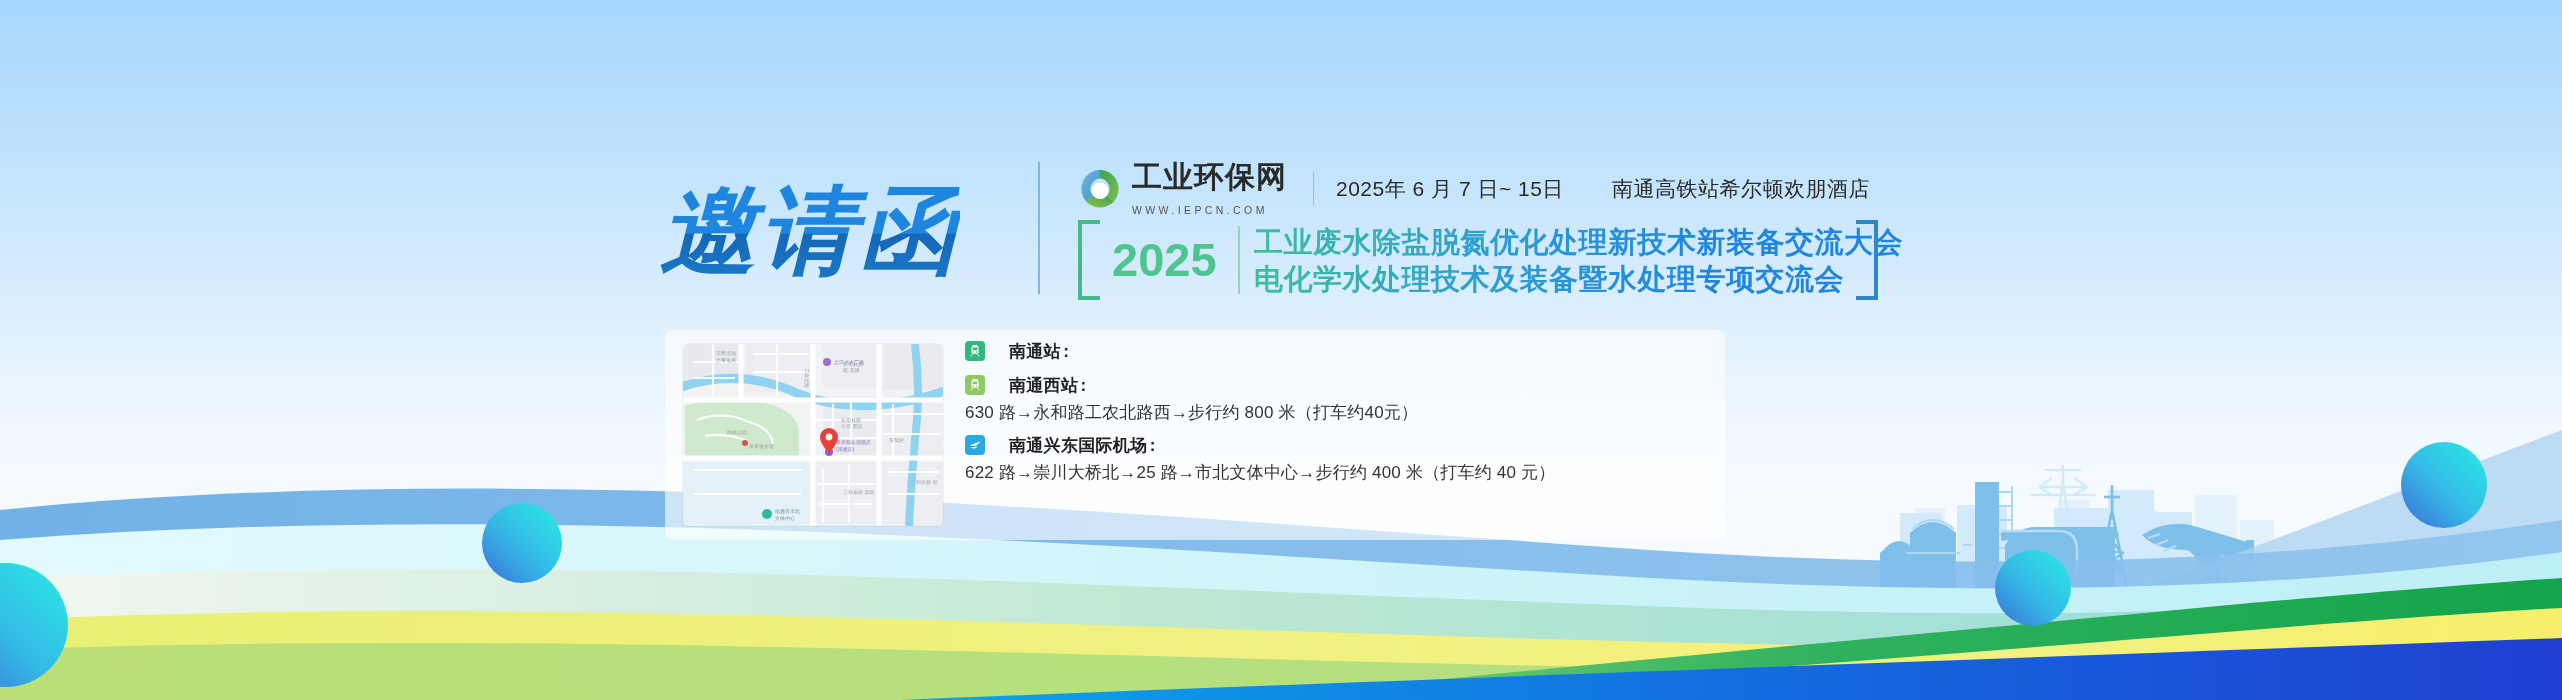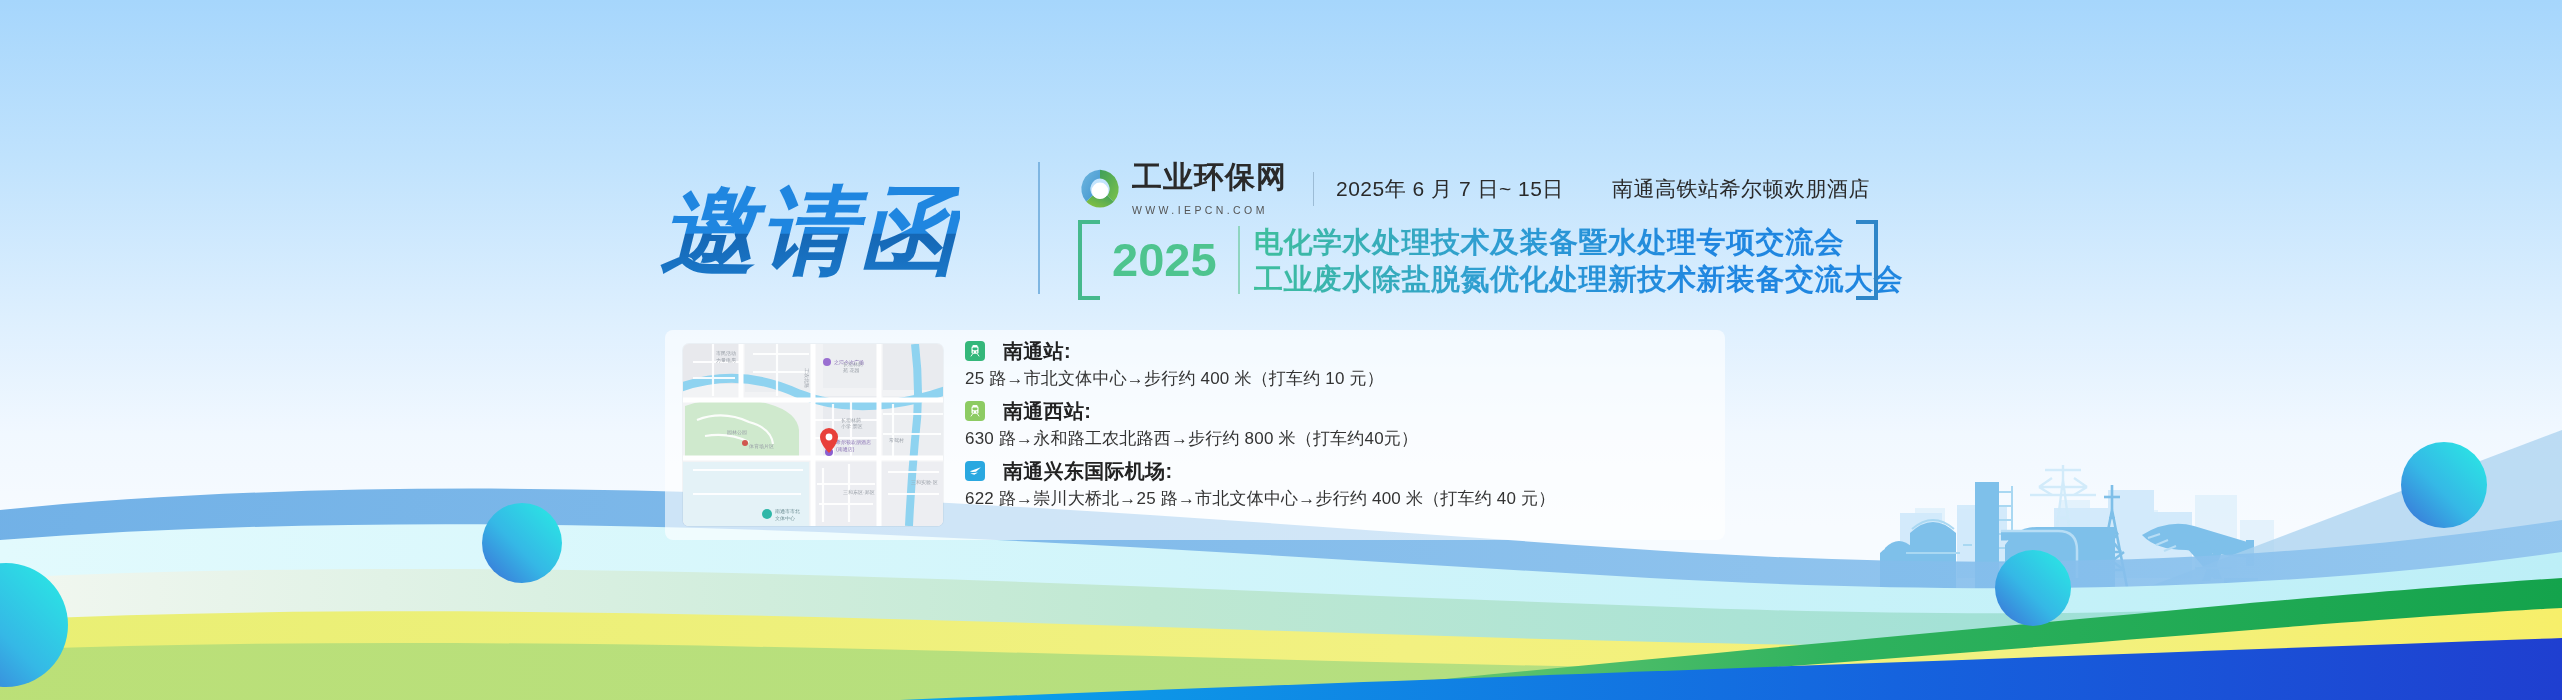--- a/index.html
+++ b/index.html
@@ -102,22 +102,22 @@
   .route-head { display: flex; align-items: center; height: 26px; }
   .route-icon {
     width: 20px; height: 20px; border-radius: 4px; flex: 0 0 20px;
     display: flex; align-items: center; justify-content: center;
   }
   .icon-train  { background: #34b77a; }
   .icon-train2 { background: #8dcb63; }
   .icon-plane  { background: #2aa8e0; }
   .route-icon svg { display: block; }
   .route-name {
-    margin-left: 18px; font-size: 20px; font-weight: 700; color: #222;
-    white-space: nowrap; letter-spacing: 0.3px;
+    margin-left: 24px; font-size: 17px; font-weight: 700; color: #222;
+    white-space: nowrap; letter-spacing: 0.3px; font-family: Liberation Mono, monospace;
   }
   .route-detail {
     margin-top: 3px; font-size: 17px; color: #333; white-space: nowrap;
     letter-spacing: 0.2px;
   }
 </style>
 </head>
 <body>
 
 <div id="stage">
@@ -286,22 +286,22 @@
       <div id="brand-divider"></div>
       <div id="event-date">2025年 6 月 7 日~ 15日</div>
       <div id="event-venue">南通高铁站希尔顿欢朋酒店</div>
     </div>
 
     <div id="conf-block">
       <div class="bracket" id="bracket-left"></div>
       <div id="conf-year">2025</div>
       <div id="conf-year-divider"></div>
       <div id="conf-titles">
+        <div class="conf-line">工业废水除盐脱氮优化处理新技术新装备交流大会</div>
         <div class="conf-line">电化学水处理技术及装备暨水处理专项交流会</div>
-        <div class="conf-line">工业废水除盐脱氮优化处理新技术新装备交流大会</div>
       </div>
       <div class="bracket" id="bracket-right"></div>
     </div>
   </div>
 
   <div id="info-card">
 
     <div id="map-thumb">
       <svg viewBox="0 0 260 182" width="260" height="182">
         <rect width="260" height="182" fill="#f2f3f5"></rect>
@@ -382,21 +382,20 @@
               <rect x="5" y="3" width="10" height="11" rx="2.2" fill="#fff"></rect>
               <rect x="6.6" y="5" width="6.8" height="4" rx="1" fill="#34b77a"></rect>
               <circle cx="7.6" cy="11.4" r="1.1" fill="#34b77a"></circle>
               <circle cx="12.4" cy="11.4" r="1.1" fill="#34b77a"></circle>
               <path d="M6.4 14.4 L4.4 17.2 M13.6 14.4 L15.6 17.2" stroke="#fff" stroke-width="1.3" stroke-linecap="round"></path>
               <path d="M7.2 2.2 L12.8 2.2" stroke="#fff" stroke-width="1.4" stroke-linecap="round"></path>
             </svg>
           </div>
           <div class="route-name">南通站:</div>
         </div>
-        <div class="route-detail">25 路→市北文体中心→步行约 400 米（打车约 10 元）</div>
       </div>
 
       <div class="route-row">
         <div class="route-head">
           <div class="route-icon icon-train2">
             <svg viewBox="0 0 20 20" width="14" height="14">
               <rect x="5" y="3" width="10" height="11" rx="2.2" fill="#fff"></rect>
               <rect x="6.6" y="5" width="6.8" height="4" rx="1" fill="#8dcb63"></rect>
               <circle cx="7.6" cy="11.4" r="1.1" fill="#8dcb63"></circle>
               <circle cx="12.4" cy="11.4" r="1.1" fill="#8dcb63"></circle>

